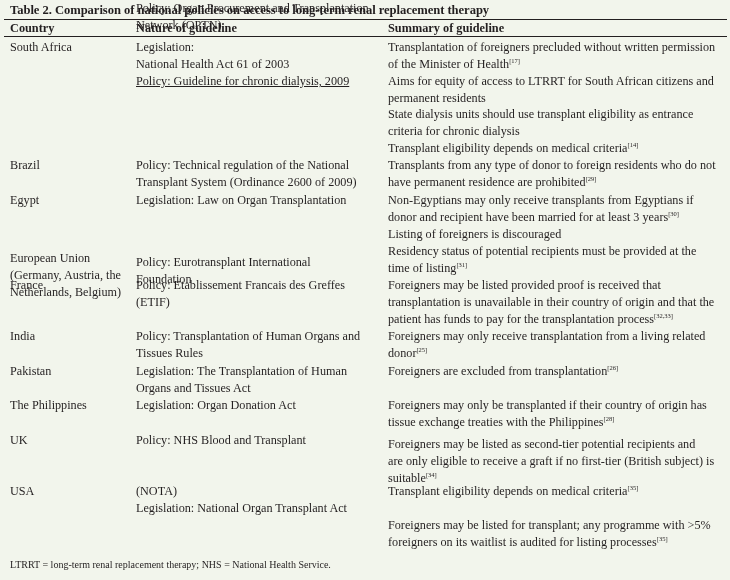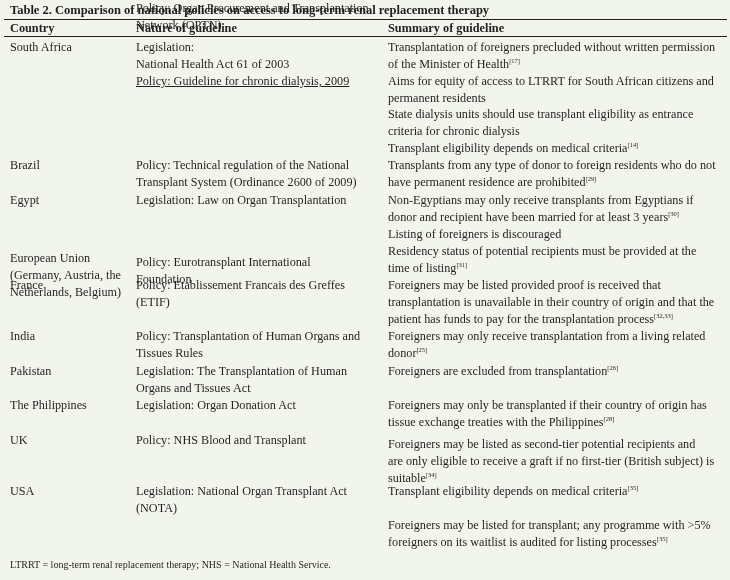--- a/index.html
+++ b/index.html
@@ -197,22 +197,22 @@
       </div>
       <div class="cell" style="top: 436px; left: 388px;">
         <div><span>Foreigners may be listed as second-tier potential recipients and</span></div>
         <div><span>are only eligible to receive a graft if no first-tier (British subject) is</span></div>
         <div><span>suitable</span><sup>[34]</sup></div>
       </div>
       <div class="cell" style="top: 483px; left: 10px;">
         <div>USA</div>
       </div>
       <div class="cell" style="top: 483px; left: 136px;">
+        <div><span>(NOTA)</span></div>
         <div><span>Legislation: National Organ Transplant Act</span></div>
-        <div><span>(NOTA)</span></div>
       </div>
       <div class="cell" style="left: 136px;">
         <div><span>Policy: Organ Procurement and Transplantation</span></div>
         <div><span>Network (OPTN)</span></div>
       </div>
       <div class="cell" style="top: 483px; left: 388px;">
         <div><span>Transplant eligibility depends on medical criteria</span><sup>[35]</sup></div>
       </div>
       <div class="cell" style="top: 517px; left: 388px;">
         <div><span>Foreigners may be listed for transplant; any programme with &gt;5%</span></div>

